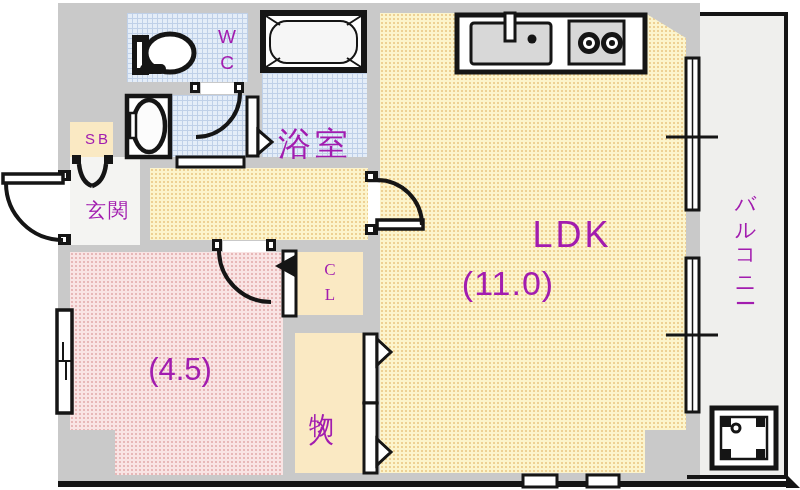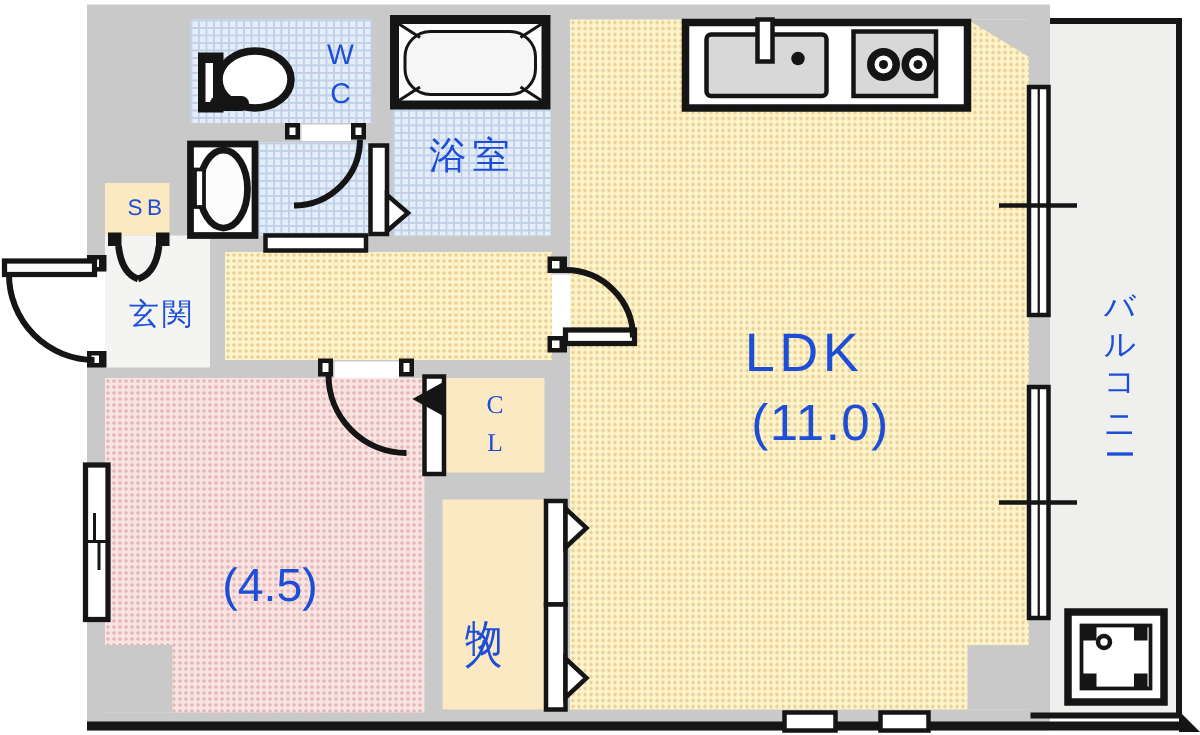--- a/index.html
+++ b/index.html
@@ -16,27 +16,27 @@
     background-image:radial-gradient(rgba(210,130,130,.45) 1px,transparent 1.2px);
     background-size:4px 4px;}
   .grid-blue{background-color:#E4EDF8;
     background-image:linear-gradient(#BFD0E8 1px,transparent 1px),
                      linear-gradient(90deg,#BFD0E8 1px,transparent 1px);
     background-size:5px 5px;}
   .cream{background:#FAE9C3;}
   .balcony-floor{background:#EFEFED;}
   .entrance-floor{background:#F4F4F2;}
   
-  .label{position:absolute;transform:translate(-50%,-50%);color:#1d4ed8;
+  .label{position:absolute;transform:translate(-50%,-50%);color:#a21caf;
          white-space:nowrap;text-align:center;line-height:1.2;}
-  .lbl-ldk{font-size:36px;letter-spacing:3px;}
+  .lbl-ldk{font-size:36px;letter-spacing:3px;margin-left:36px;}
   .lbl-ldk-area{font-size:34px;letter-spacing:1px;}
   .lbl-western{font-size:31px;letter-spacing:8px;}
   .lbl-western-area{font-size:31px;}
-  .lbl-bath{font-size:25px;letter-spacing:4px;}
+  .lbl-bath{font-size:33px;letter-spacing:4px;margin-top:40px;}
   .lbl-entrance{font-size:20px;letter-spacing:2px;text-align:center;}
   .lbl-wc{font-size:19px;width:22px;word-break:break-all;white-space:normal;line-height:1.35;}
   .lbl-sb{font-size:15px;letter-spacing:3px;}
   .lbl-cl{font-size:17px;width:18px;word-break:break-all;white-space:normal;line-height:1.45;font-family:Liberation Serif, serif;}
   .lbl-storage{font-size:25px;writing-mode:vertical-rl;letter-spacing:6px;}
   .lbl-balcony{font-size:21px;writing-mode:vertical-rl;letter-spacing:4px;}
   svg{position:absolute;left:0;top:0;pointer-events:none;}
 </style>
 </head>
 <body>
@@ -196,23 +196,23 @@
       <rect x="721" y="417" width="46" height="42" fill="#fff" stroke="#151515" stroke-width="2.5"></rect>
       <rect x="722" y="418" width="9" height="9" fill="#151515"></rect>
       <rect x="756" y="418" width="9" height="9" fill="#151515"></rect>
       <rect x="722" y="449" width="9" height="9" fill="#151515"></rect>
       <rect x="756" y="449" width="9" height="9" fill="#151515"></rect>
       <circle cx="736" cy="428" r="4" fill="#fff" stroke="#151515" stroke-width="3"></circle>
     </g>
   </svg>
 
   <div class="label lbl-ldk" style="left:536px;top:235px;">LDK</div>
-  <div class="label lbl-ldk-area" style="left:547px;top:283px;">(11.0)</div>
-
-  <div class="label lbl-western-area" style="left:180px;top:390px;">(4.5)</div>
+  <div class="label lbl-ldk-area" style="left:508px;top:283px;">(11.0)</div>
+
+  <div class="label lbl-western-area" style="left:180px;top:370px;">(4.5)</div>
 
   <div class="label lbl-bath" style="left:315px;top:104px;">浴室</div>
 
   <div class="label lbl-wc" style="left:227px;top:50px;">WC</div>
 
   <div class="label lbl-sb" style="left:98px;top:139px;">SB</div>
 
   <div class="label lbl-entrance" style="left:108px;top:210px;">玄関</div>
 
   <div class="label lbl-cl" style="left:330px;top:283px;">CL</div>

